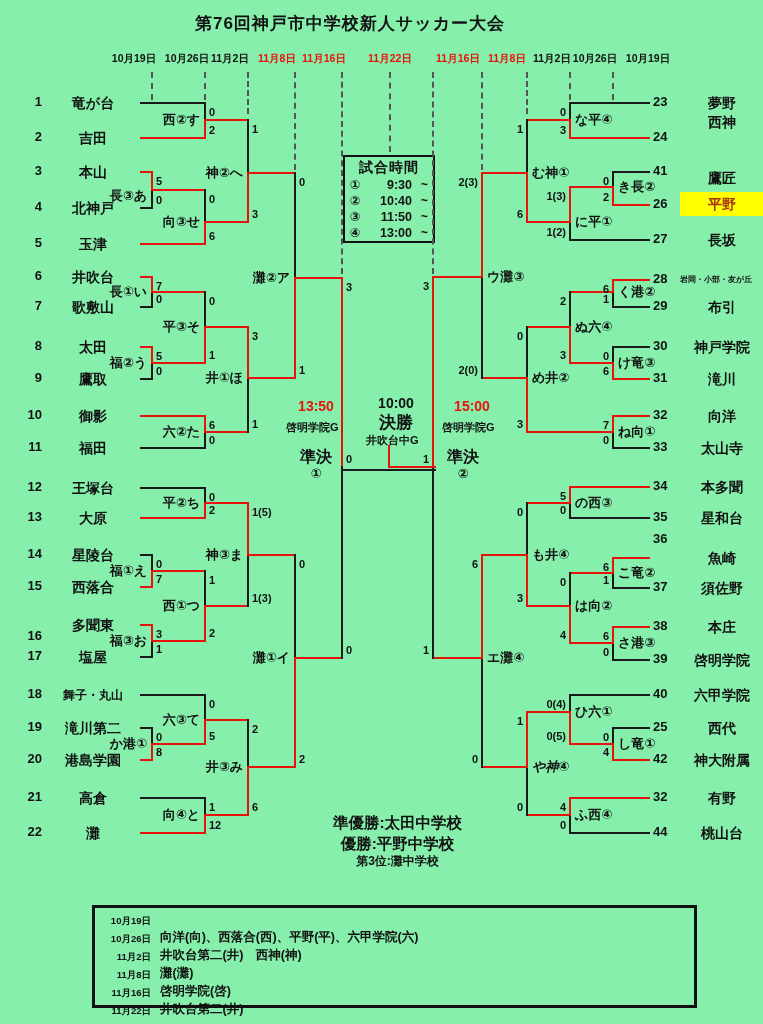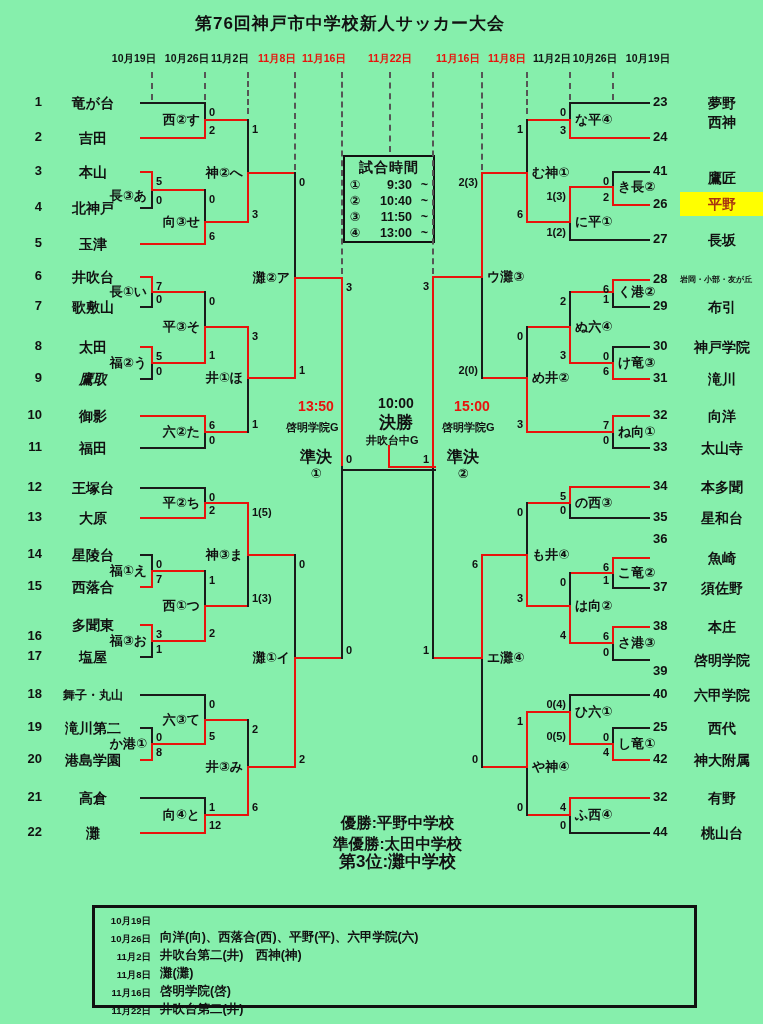--- a/index.html
+++ b/index.html
@@ -31,21 +31,21 @@
   .stime{flex:1;text-align:right}
   .stld{width:16px;text-align:right}
   .ctime{position:absolute;width:48px;text-align:center;font-size:14px;font-weight:bold}
   .ctime.red{color:var(--red,#e8130c)}
   .cvenue{position:absolute;width:60px;text-align:left;font-size:11px;font-weight:bold}
   .semilabel{position:absolute;width:44px;text-align:center;font-size:16px;font-weight:bold}
   .seminum{position:absolute;width:44px;text-align:center;font-size:13px;font-weight:bold}
   .finallabel{position:absolute;left:368px;top:411px;width:56px;text-align:center;font-size:17px;font-weight:bold}
   #results{position:absolute;left:275px;top:812px;width:245px;text-align:center}
   .resbig{font-size:15.5px;font-weight:bold;line-height:21px}
-  .ressmall{font-size:17px;font-weight:bold;line-height:15px}
+  .ressmall{font-size:12px;font-weight:bold;line-height:15px}
   #legendbox{position:absolute;left:92px;top:905px;width:605px;height:103px;border:3px solid #111;box-sizing:border-box;padding:3px 6px}
   .lrow{display:flex;line-height:16px}
   .ldate{width:50px;text-align:right;font-size:9.5px;font-weight:bold;padding-top:2px}
   .ltext{margin-left:9px;font-size:12.5px;font-weight:bold}
 </style>
 </head>
 <body>
 
 <div id="stage">
 
@@ -83,22 +83,22 @@
   <div class="ctime" style="left:372px;top:395px">10:00</div>
   <div class="finallabel">決勝</div>
   <div class="cvenue" style="left:366px;top:433px">井吹台中G</div>
 
   <div class="ctime red" style="left:448px;top:398px">15:00</div>
   <div class="cvenue" style="left:442px;top:420px">啓明学院G</div>
   <div class="semilabel" style="left:441px;top:447px">準決</div>
   <div class="seminum" style="left:441px;top:466px">②</div>
 
   <div id="results">
+    <div class="resbig">準優勝:太田中学校</div>
     <div class="resbig">優勝:平野中学校</div>
-    <div class="resbig">準優勝:太田中学校</div>
     <div class="ressmall">第3位:灘中学校</div>
   </div>
 
   <div id="legendbox">
     <div class="lrow">
       <span class="ldate">10月19日</span>
     </div>
     <div class="lrow">
       <span class="ldate">10月26日</span>
       <span class="ltext">向洋(向)、西落合(西)、平野(平)、六甲学院(六)</span>
@@ -162,21 +162,21 @@
     <div class="t num numL" style="left: 14px; top: 268px;">6</div>
     <div class="t name nameL" style="left: 46px; top: 267px;">井吹台</div>
     <div class="ln" style="left: 140px; top: 306px; width: 13px; height: 2px;"></div>
     <div class="t num numL" style="left: 14px; top: 298px;">7</div>
     <div class="t name nameL" style="left: 46px; top: 297px;">歌敷山</div>
     <div class="ln red" style="left: 140px; top: 346px; width: 13px; height: 2px;"></div>
     <div class="t num numL" style="left: 14px; top: 338px;">8</div>
     <div class="t name nameL" style="left: 46px; top: 337px;">太田</div>
     <div class="ln" style="left: 140px; top: 378px; width: 13px; height: 2px;"></div>
     <div class="t num numL" style="left: 14px; top: 370px;">9</div>
-    <div class="t name nameL" style="left: 46px; top: 369px; font-style: italic;">鷹取</div>
+    <div class="t name nameL" style="left: 46px; top: 369px;">鷹取</div>
     <div class="ln red" style="left: 140px; top: 415px; width: 66px; height: 2px;"></div>
     <div class="t num numL" style="left: 14px; top: 407px;">10</div>
     <div class="t name nameL" style="left: 46px; top: 406px;">御影</div>
     <div class="ln" style="left: 140px; top: 447px; width: 66px; height: 2px;"></div>
     <div class="t num numL" style="left: 14px; top: 439px;">11</div>
     <div class="t name nameL" style="left: 46px; top: 438px;">福田</div>
     <div class="ln" style="left: 140px; top: 487px; width: 66px; height: 2px;"></div>
     <div class="t num numL" style="left: 14px; top: 479px;">12</div>
     <div class="t name nameL" style="left: 46px; top: 478px;">王塚台</div>
     <div class="ln red" style="left: 140px; top: 517px; width: 66px; height: 2px;"></div>
@@ -251,21 +251,21 @@
     <div class="ln red" style="left: 612px; top: 557px; width: 38px; height: 2px;"></div>
     <div class="t num" style="left: 653px; top: 531px;">36</div>
     <div class="t name nameR" style="left: 680px; top: 548px;">魚崎</div>
     <div class="ln" style="left: 612px; top: 587px; width: 38px; height: 2px;"></div>
     <div class="t num" style="left: 653px; top: 579px;">37</div>
     <div class="t name nameR" style="left: 680px; top: 578px;">須佐野</div>
     <div class="ln red" style="left: 612px; top: 626px; width: 38px; height: 2px;"></div>
     <div class="t num" style="left: 653px; top: 618px;">38</div>
     <div class="t name nameR" style="left: 680px; top: 617px;">本庄</div>
     <div class="ln" style="left: 612px; top: 659px; width: 38px; height: 2px;"></div>
-    <div class="t num" style="left: 653px; top: 651px; margin-top: 12px;">39</div>
+    <div class="t num" style="left: 653px; top: 651px;">39</div>
     <div class="t name nameR" style="left: 680px; top: 650px;">啓明学院</div>
     <div class="ln" style="left: 569px; top: 694px; width: 81px; height: 2px;"></div>
     <div class="t num" style="left: 653px; top: 686px;">40</div>
     <div class="t name nameR" style="left: 680px; top: 685px;">六甲学院</div>
     <div class="ln" style="left: 612px; top: 727px; width: 38px; height: 2px;"></div>
     <div class="t num" style="left: 653px; top: 719px;">25</div>
     <div class="t name nameR" style="left: 680px; top: 718px;">西代</div>
     <div class="ln red" style="left: 612px; top: 759px; width: 38px; height: 2px;"></div>
     <div class="t num" style="left: 653px; top: 751px;">42</div>
     <div class="t name nameR" style="left: 680px; top: 750px;">神大附属</div>
@@ -505,21 +505,21 @@
     <div class="ln" style="left: 569px; top: 814px; width: 2px; height: 20px;"></div>
     <div class="ln red" style="left: 526px; top: 814px; width: 45px; height: 2px;"></div>
     <div class="t score" style="right: 197px; top: 800px; text-align: right;">4</div>
     <div class="t score" style="right: 197px; top: 818px; text-align: right;">0</div>
     <div class="t mlabel mlabelR" style="left: 575px; top: 807px;">ふ西④</div>
     <div class="ln red" style="left: 526px; top: 711px; width: 2px; height: 57px;"></div>
     <div class="ln" style="left: 526px; top: 766px; width: 2px; height: 50px;"></div>
     <div class="ln red" style="left: 481px; top: 766px; width: 47px; height: 2px;"></div>
     <div class="t score" style="right: 240px; top: 714px; text-align: right;">1</div>
     <div class="t score" style="right: 240px; top: 800px; text-align: right;">0</div>
-    <div class="t mlabel mlabelR" style="left: 532px; top: 759px;">や神④</div>
+    <div class="t mlabel mlabelR" style="left: 532px; top: 759px; font-style: italic;">や神④</div>
     <div class="ln red" style="left: 481px; top: 554px; width: 2px; height: 105px;"></div>
     <div class="ln" style="left: 481px; top: 657px; width: 2px; height: 111px;"></div>
     <div class="ln red" style="left: 432px; top: 657px; width: 51px; height: 2px;"></div>
     <div class="t score" style="right: 285px; top: 557px; text-align: right;">6</div>
     <div class="t score" style="right: 285px; top: 752px; text-align: right;">0</div>
     <div class="t mlabel mlabelR" style="left: 487px; top: 650px;">エ灘④</div>
     <div class="ln red" style="left: 432px; top: 276px; width: 2px; height: 192px;"></div>
     <div class="ln" style="left: 432px; top: 466px; width: 2px; height: 193px;"></div>
     <div class="t score" style="right: 334px; top: 279px; text-align: right;">3</div>
     <div class="t score" style="right: 334px; top: 643px; text-align: right;">1</div>

